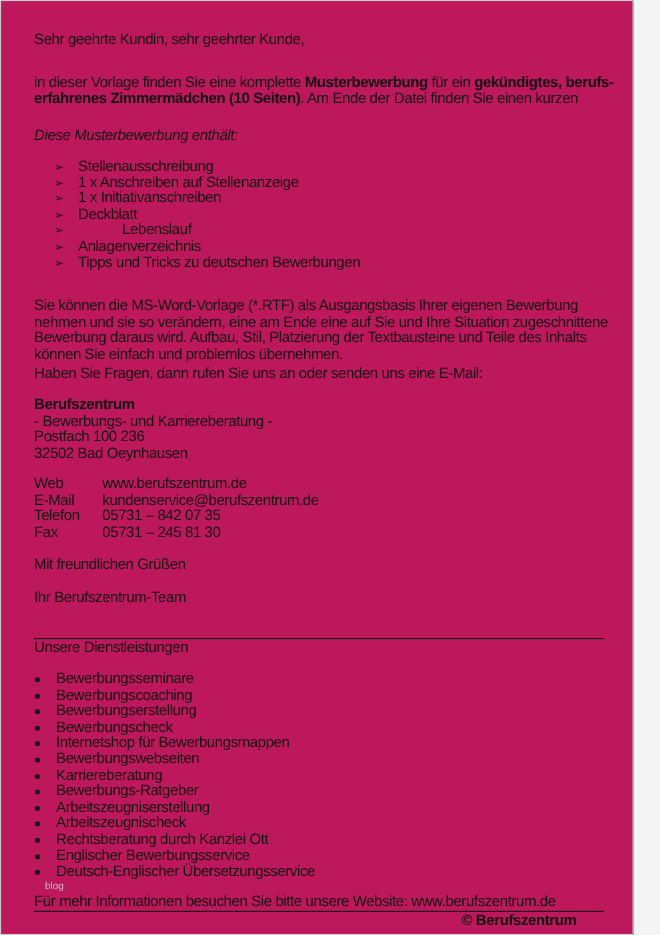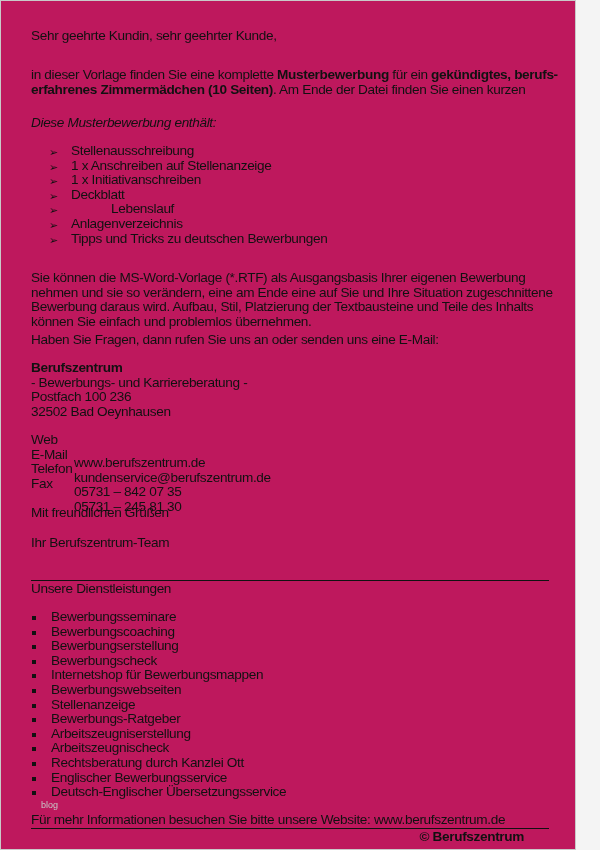--- a/index.html
+++ b/index.html
@@ -17,21 +17,21 @@
     background: #be185d;
   }
   .abs { position: absolute; white-space: nowrap; font-size: 13.6px; line-height: 14.6px; letter-spacing: -0.35px; }
   .b { font-weight: bold; }
   .bullet-arrow { position: absolute; left: 48px; font-size: 11px; }
   .bullet-sq { position: absolute; left: 31px; width: 4px; height: 4px; background: #111; }
   .rule { position: absolute; left: 30px; width: 518px; height: 1px; background: #111; }
   .para { position: absolute; left: 30px; width: 530px; font-size: 13.6px; line-height: 14.6px; letter-spacing: -0.35px; margin-top: 10px; }
   .para p { margin: 0; white-space: nowrap; }
   .contact-label { position: absolute; left: 30px; }
-  .contact-value { position: absolute; left: 73px; margin-top: 23px; }
+  .contact-value { position: absolute; left: 92px; }
   .watermark { position: absolute; left: 40px; top: 799px; font-size: 9px; color: #c8c8c8; }
 </style>
 </head>
 <body>
 
 <div class="page">
 
   <div class="abs" style="left:30px; top:28px;">Sehr geehrte Kundin, sehr geehrter Kunde,</div>
 
   <div class="para" style="top:57px;">
@@ -100,21 +100,21 @@
       <span class="abs" style="left: 50px; top: 623.6px;">Bewerbungscoaching</span>
       <span class="bullet-sq" style="top: 644.2px;"></span>
       <span class="abs" style="left: 50px; top: 638.2px;">Bewerbungserstellung</span>
       <span class="bullet-sq" style="top: 658.8px;"></span>
       <span class="abs" style="left: 50px; top: 652.8px;">Bewerbungscheck</span>
       <span class="bullet-sq" style="top: 673.4px;"></span>
       <span class="abs" style="left: 50px; top: 667.4px; text-align: center;">Internetshop für Bewerbungsmappen</span>
       <span class="bullet-sq" style="top: 688px;"></span>
       <span class="abs" style="left: 50px; top: 682px;">Bewerbungswebseiten</span>
       <span class="bullet-sq" style="top: 702.6px;"></span>
-      <span class="abs" style="left: 50px; top: 696.6px;">Stellenanzeige</span>
+      <span class="abs" style="left: 50px; top: 696.6px;">Karriereberatung</span>
       <span class="bullet-sq" style="top: 717.2px;"></span>
       <span class="abs" style="left: 50px; top: 711.2px;">Bewerbungs-Ratgeber</span>
       <span class="bullet-sq" style="top: 731.8px;"></span>
       <span class="abs" style="left: 50px; top: 725.8px;">Arbeitszeugniserstellung</span>
       <span class="bullet-sq" style="top: 746.4px;"></span>
       <span class="abs" style="left: 50px; top: 740.4px;">Arbeitszeugnischeck</span>
       <span class="bullet-sq" style="top: 761px;"></span>
       <span class="abs" style="left: 50px; top: 755px;">Rechtsberatung durch Kanzlei Ott</span>
       <span class="bullet-sq" style="top: 775.6px;"></span>
       <span class="abs" style="left: 50px; top: 769.6px;">Englischer Bewerbungsservice</span>

